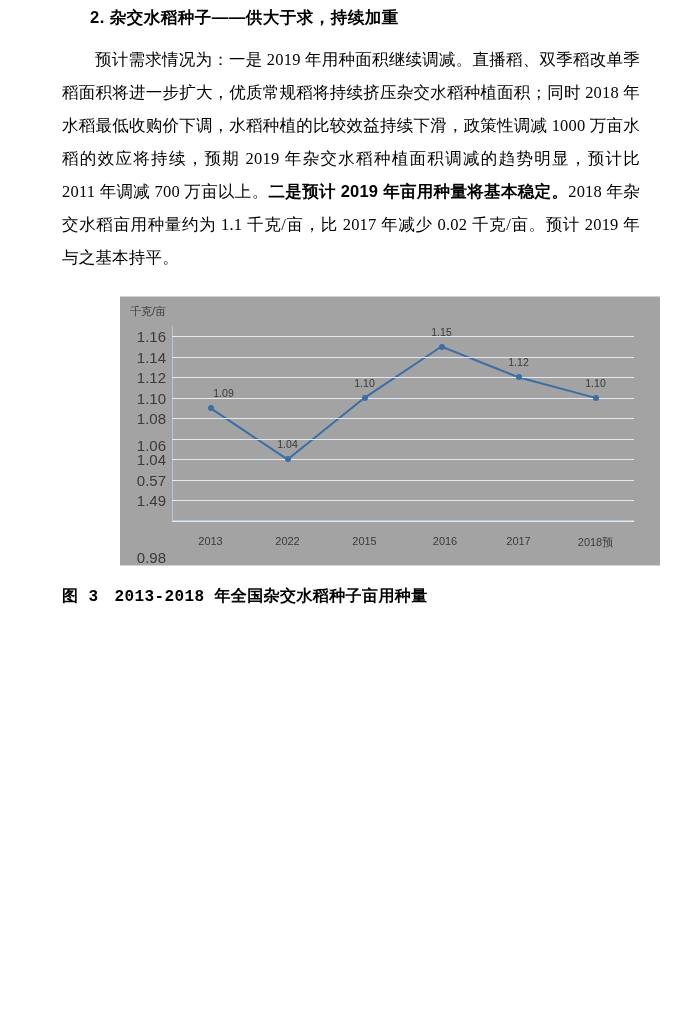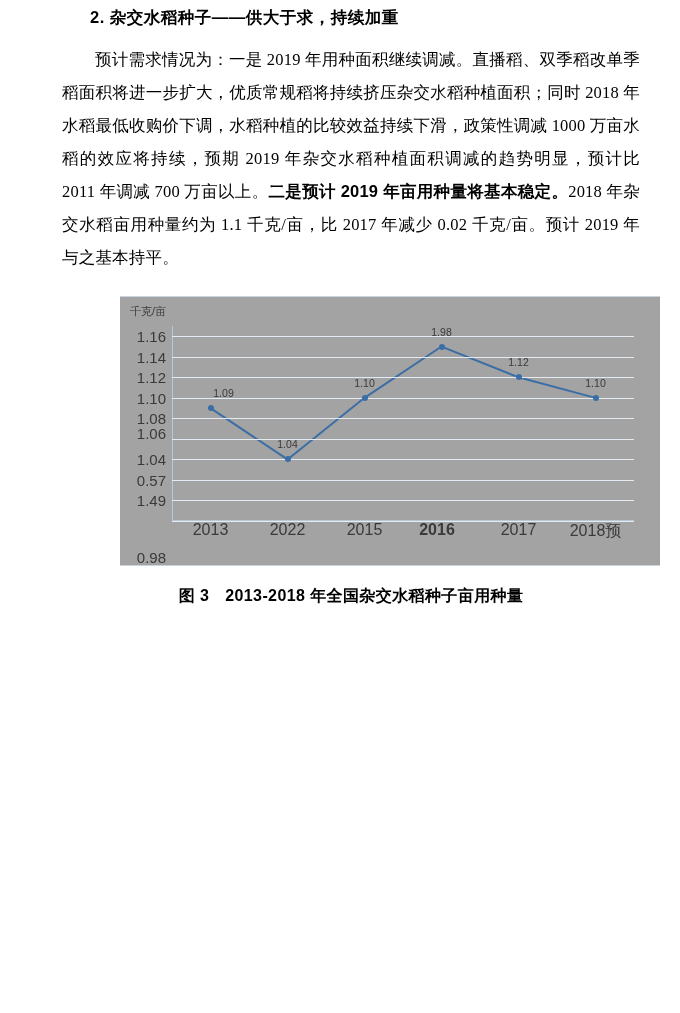--- a/index.html
+++ b/index.html
@@ -90,22 +90,23 @@
     margin-right: 6px;
     transform: translateY(-50%);
     font-size: 15px;
     font-family: "Liberation Sans", sans-serif;
     color: #3a3a3a;
     white-space: nowrap;
   }
   .xtick {
     position: absolute;
     top: 100%;
+    margin-top: 14px;
     transform: translateX(-50%);
-    font-size: 16px;
+    font-size: 11px;
     font-family: "Liberation Sans", sans-serif;
     color: #3a3a3a;
     white-space: nowrap;
   }
   .axis-left {
     position: absolute;
     left: 0; top: 0; bottom: 0;
     width: 1px;
     background: #b9c6d6;
   }
@@ -132,22 +133,21 @@
     border-radius: 50%;
     background: #38699c;
   }
   svg.series {
     position: absolute;
     left: 0; top: 0;
     overflow: visible;
   }
   .figure-caption {
     margin-top: 20px;
-    text-align: center;
-    font-family: Liberation Sans, sans-serif;
+    font-family: Liberation Mono, monospace;
     font-weight: bold;
     font-size: 16px;
     letter-spacing: 0.4px;
   }
   .figure-caption .cap-num { margin-right: 16px; }
 </style>
 </head>
 <body>
 
 <div class="page">
@@ -170,45 +170,45 @@
         </svg>
     <div class="gridline" style="top: 195px;"></div>
         <div class="ytick" style="top: 195px; margin-top: 36px;">0.98</div>
         <div class="gridline" style="top: 174.474px;"></div>
         <div class="ytick" style="top: 174.474px;">1.49</div>
         <div class="gridline" style="top: 153.947px;"></div>
         <div class="ytick" style="top: 153.947px;">0.57</div>
         <div class="gridline" style="top: 133.421px;"></div>
         <div class="ytick" style="top: 133.421px;">1.04</div>
         <div class="gridline" style="top: 112.895px;"></div>
-        <div class="ytick" style="top: 107px;">1.06</div>
+        <div class="ytick" style="top: 119px;">1.06</div>
         <div class="gridline" style="top: 92.3684px;"></div>
         <div class="ytick" style="top: 92.3684px;">1.08</div>
         <div class="gridline" style="top: 71.8421px;"></div>
         <div class="ytick" style="top: 71.8421px;">1.10</div>
         <div class="gridline" style="top: 51.3158px;"></div>
         <div class="ytick" style="top: 51.3158px;">1.12</div>
         <div class="gridline" style="top: 30.7895px;"></div>
         <div class="ytick" style="top: 30.7895px;">1.14</div>
         <div class="gridline" style="top: 10.2632px;"></div>
         <div class="ytick" style="top: 10.2632px;">1.16</div>
         <div class="xtick" style="left: 38.5px;">2013</div>
         <div class="xtick" style="left: 115.5px;">2022</div>
         <div class="xtick" style="left: 192.5px;">2015</div>
-        <div class="xtick" style="left: 265px; font-weight: bold;">2016</div>
+        <div class="xtick" style="left: 273px;">2016</div>
         <div class="xtick" style="left: 346.5px;">2017</div>
         <div class="xtick" style="left: 423.5px;">2018预</div>
         <div class="marker" style="left: 38.5px; top: 82.1053px; background: rgb(59, 110, 165);"></div>
         <div class="dlabel" style="left: 38.5px; top: 73.1053px; margin-left: 13px;">1.09</div>
         <div class="marker" style="left: 115.5px; top: 133.421px; background: rgb(59, 110, 165);"></div>
         <div class="dlabel" style="left: 115.5px; top: 124.421px;">1.04</div>
         <div class="marker" style="left: 192.5px; top: 71.8421px; background: rgb(59, 110, 165);"></div>
         <div class="dlabel" style="left: 192.5px; top: 62.8421px;">1.10</div>
         <div class="marker" style="left: 269.5px; top: 20.5263px; background: rgb(59, 110, 165);"></div>
-        <div class="dlabel" style="left: 269.5px; top: 11.5263px;">1.98</div>
+        <div class="dlabel" style="left: 269.5px; top: 11.5263px;">1.15</div>
         <div class="marker" style="left: 346.5px; top: 51.3158px; background: rgb(59, 110, 165);"></div>
         <div class="dlabel" style="left: 346.5px; top: 42.3158px;">1.12</div>
         <div class="marker" style="left: 423.5px; top: 71.8421px; background: rgb(59, 110, 165);"></div>
         <div class="dlabel" style="left: 423.5px; top: 62.8421px;">1.10</div>
       </div>
   </div>
 
   <div class="figure-caption">
     <span class="cap-num">图 3</span><span>2013-2018 年全国杂交水稻种子亩用种量</span>
   </div>

